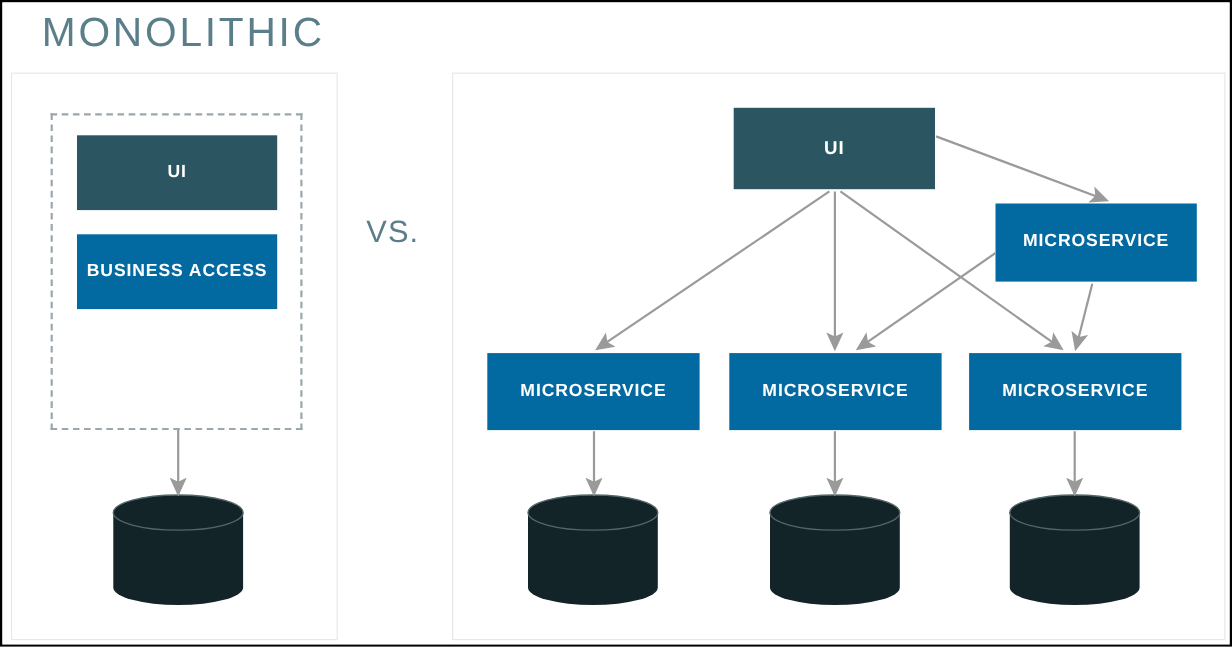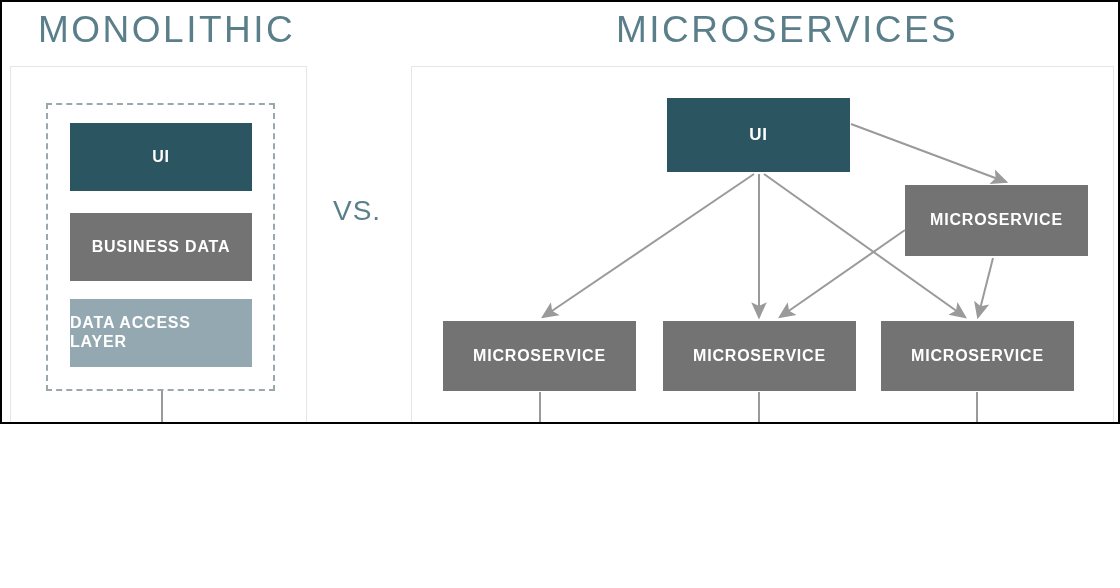--- a/index.html
+++ b/index.html
@@ -6,21 +6,21 @@
     margin: 0;
     padding: 0;
     background: #ffffff;
   }
   body {
     font-family: "Liberation Sans", sans-serif;
   }
   #stage {
     position: relative;
     width: 1120px;
-    height: 424px;
+    height: 588px;
     background: #ffffff;
     box-sizing: border-box;
     border: 2px solid #000000;
     overflow: hidden;
   }
   
   .title {
     position: absolute;
     font-family: "Liberation Sans", sans-serif;
     font-weight: 300;
@@ -62,21 +62,21 @@
     justify-content: center;
     text-align: left;
     color: #ffffff;
     font-family: "Liberation Sans", sans-serif;
     font-weight: bold;
     letter-spacing: 0.8px;
     box-sizing: border-box;
     line-height: 1.18;
   }
   .box-ui-dark { background: #2b5560; }
-  .box-teal    { background: #737373; }
+  .box-teal    { background: #0369a1; }
   .box-grey    { background: #93a8b1; }
 
   
   #box-mono-ui       { left: 68px;  top: 121px; width: 182px; height: 68px; font-size: 16px; }
   #box-business      { left: 68px;  top: 211px; width: 182px; height: 68px; font-size: 16px; }
   #box-data-access   { left: 68px;  top: 297px; width: 182px; height: 68px; font-size: 16px; }
 
   
   #box-ms-ui         { left: 665px; top: 96px;  width: 183px; height: 74px; font-size: 17px; }
   #box-ms-top        { left: 903px; top: 183px; width: 183px; height: 71px; font-size: 16px; }
@@ -103,31 +103,29 @@
     width: 1120px; height: 588px;
     pointer-events: none;
   }
 </style>
 </head>
 <body>
 
 <div id="stage">
 
   <div class="title" id="title-monolithic">MONOLITHIC</div>
-  <div class="title" id="title-microservices">MICROSERVICES</div>
 
   <div class="panel" id="panel-monolithic"></div>
 
   <div class="panel" id="panel-microservices"></div>
 
   <div id="dashed-container"></div>
 
   <div class="box box-ui-dark" id="box-mono-ui">UI</div>
-  <div class="box box-teal" id="box-business">BUSINESS DATA</div>
-  <div class="box box-grey" id="box-data-access">DATA ACCESS LAYER</div>
+  <div class="box box-teal" id="box-business">BUSINESS ACCESS</div>
 
   <div id="vs-label">VS.</div>
 
   <div class="box box-ui-dark" id="box-ms-ui">UI</div>
   <div class="box box-teal" id="box-ms-top">MICROSERVICE</div>
   <div class="box box-teal" id="box-ms-1">MICROSERVICE</div>
   <div class="box box-teal" id="box-ms-2">MICROSERVICE</div>
   <div class="box box-teal" id="box-ms-3">MICROSERVICE</div>
 
   <svg id="db-layer" viewBox="0 0 1120 588">

